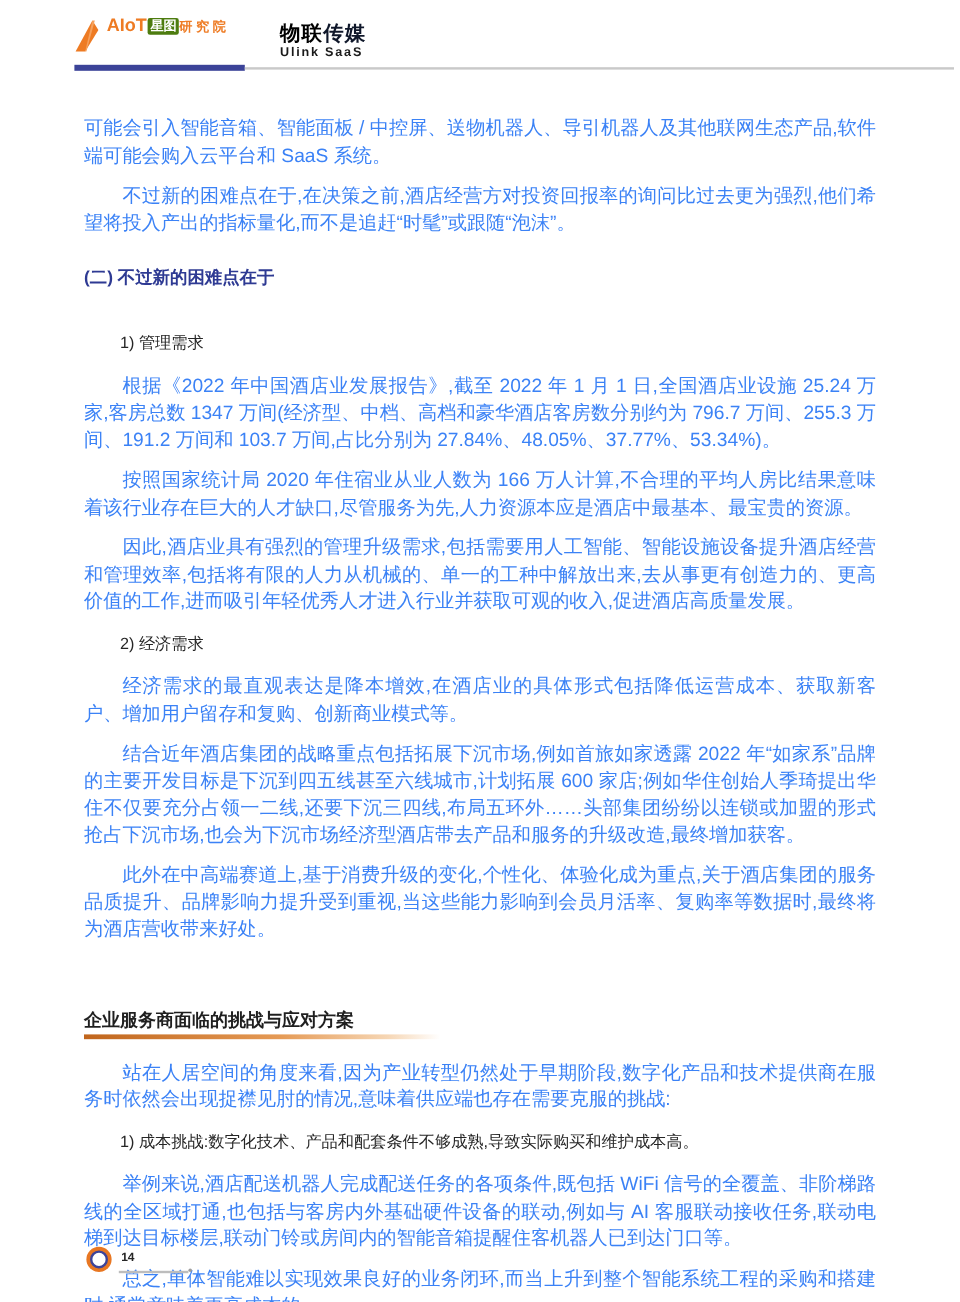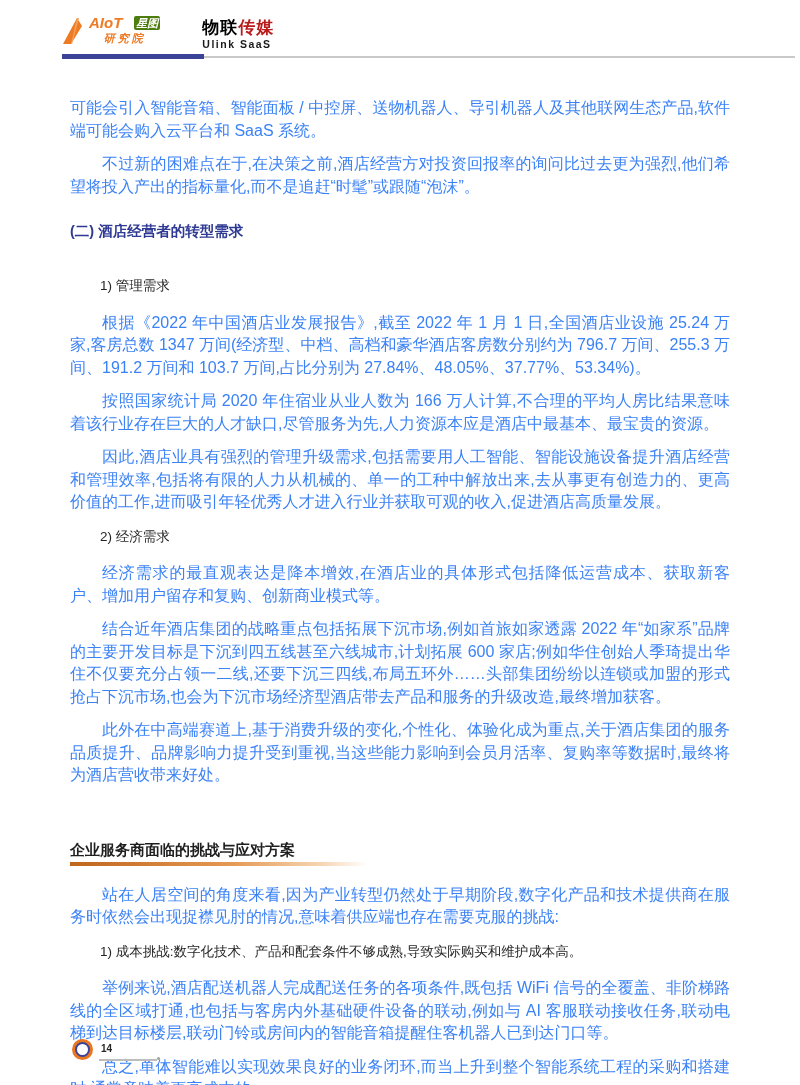--- a/index.html
+++ b/index.html
@@ -6,28 +6,28 @@
   .page {
     width:800px; height:1085px; position:relative; overflow:hidden;
     background:#ffffff; color:#3d3d3d;
     font-family:"Liberation Sans","DejaVu Sans",sans-serif;
   }
 
   
   header { display:flex; align-items:flex-end; padding:9px 37px 5px 62px; height:40px; box-sizing:content-box; }
   .logo-aiot { display:flex; align-items:flex-start; }
   .swoosh { margin:2px 1px 0 0; }
-  .aiot-text { display:flex; flex-direction:column; align-items:center; line-height:1;font-style:italic; }
+  .aiot-text { display:flex; flex-direction:row; align-items:center; line-height:1; }
   .aiot-row1 { display:flex; align-items:center; font-weight:bold; font-size:15px; color:#ee7b23; }
-  .aiot-badge { background:#4d7c0f; color:#ffffff; font-size:11px; font-weight:bold; padding:2px 2px 1px; border-radius:2px; margin-left:12px; }
+  .aiot-badge { background:#4d7c0f; color:#ffffff; font-size:11px; font-weight:bold; padding:2px 2px 1px; border-radius:2px; margin-left:1px; }
   .aiot-sub { color:#ee7b23; font-weight:bold; font-size:11px; letter-spacing:3px; margin-top:3px; }
   .logo-ulink { margin-left:42px; display:flex; flex-direction:column; line-height:1; }
   .ulink-row1 { font-size:17px; font-weight:bold; letter-spacing:1px; }
   .ulink-part1 { color:#000000; }
-  .ulink-part2 { color:#b91c1c; }
+  .ulink-part2 { color:#0f172a; }
   .ulink-sub { font-size:10.5px; font-weight:bold; color:#1a1a1a; letter-spacing:1.5px; margin-top:3px; }
   .tagline { margin-left:auto; color:#b3b3b3; font-size:13px; padding-bottom:3px; }
 
   .header-rule { display:flex; align-items:center; padding:0 5px 0 62px; }
   .rule-blue { width:142px; height:5px; background:#3b4398; flex:none; }
   .rule-gray { flex:1; height:2px; background:#c9c9c9; }
 
   
   main { padding:38px 70px 0; }
   p.body {
@@ -91,21 +91,21 @@
 
   <div class="header-rule">
     <span class="rule-blue"></span>
     <span class="rule-gray"></span>
   </div>
 
   <main>
     <p class="body noindent">可能会引入智能音箱、智能面板 / 中控屏、送物机器人、导引机器人及其他联网生态产品,软件端可能会购入云平台和 SaaS 系统。</p>
     <p class="body">不过新的困难点在于,在决策之前,酒店经营方对投资回报率的询问比过去更为强烈,他们希望将投入产出的指标量化,而不是追赶“时髦”或跟随“泡沫”。</p>
 
-    <h2 class="blue">(二) 酒店经营者的转型需求</h2>
+    <h2 class="blue">(二) 不过新的困难点在于</h2>
 
     <h3 class="sub">1) 管理需求</h3>
     <p class="body">根据《2022 年中国酒店业发展报告》,截至 2022 年 1 月 1 日,全国酒店业设施 25.24 万家,客房总数 1347 万间(经济型、中档、高档和豪华酒店客房数分别约为 796.7 万间、255.3 万间、191.2 万间和 103.7 万间,占比分别为 27.84%、48.05%、37.77%、53.34%)。</p>
     <p class="body">按照国家统计局 2020 年住宿业从业人数为 166 万人计算,不合理的平均人房比结果意味着该行业存在巨大的人才缺口,尽管服务为先,人力资源本应是酒店中最基本、最宝贵的资源。</p>
     <p class="body">因此,酒店业具有强烈的管理升级需求,包括需要用人工智能、智能设施设备提升酒店经营和管理效率,包括将有限的人力从机械的、单一的工种中解放出来,去从事更有创造力的、更高价值的工作,进而吸引年轻优秀人才进入行业并获取可观的收入,促进酒店高质量发展。</p>
 
     <h3 class="sub">2) 经济需求</h3>
     <p class="body">经济需求的最直观表达是降本增效,在酒店业的具体形式包括降低运营成本、获取新客户、增加用户留存和复购、创新商业模式等。</p>
     <p class="body">结合近年酒店集团的战略重点包括拓展下沉市场,例如首旅如家透露 2022 年“如家系”品牌的主要开发目标是下沉到四五线甚至六线城市,计划拓展 600 家店;例如华住创始人季琦提出华住不仅要充分占领一二线,还要下沉三四线,布局五环外……头部集团纷纷以连锁或加盟的形式抢占下沉市场,也会为下沉市场经济型酒店带去产品和服务的升级改造,最终增加获客。</p>
     <p class="body">此外在中高端赛道上,基于消费升级的变化,个性化、体验化成为重点,关于酒店集团的服务品质提升、品牌影响力提升受到重视,当这些能力影响到会员月活率、复购率等数据时,最终将为酒店营收带来好处。</p>

